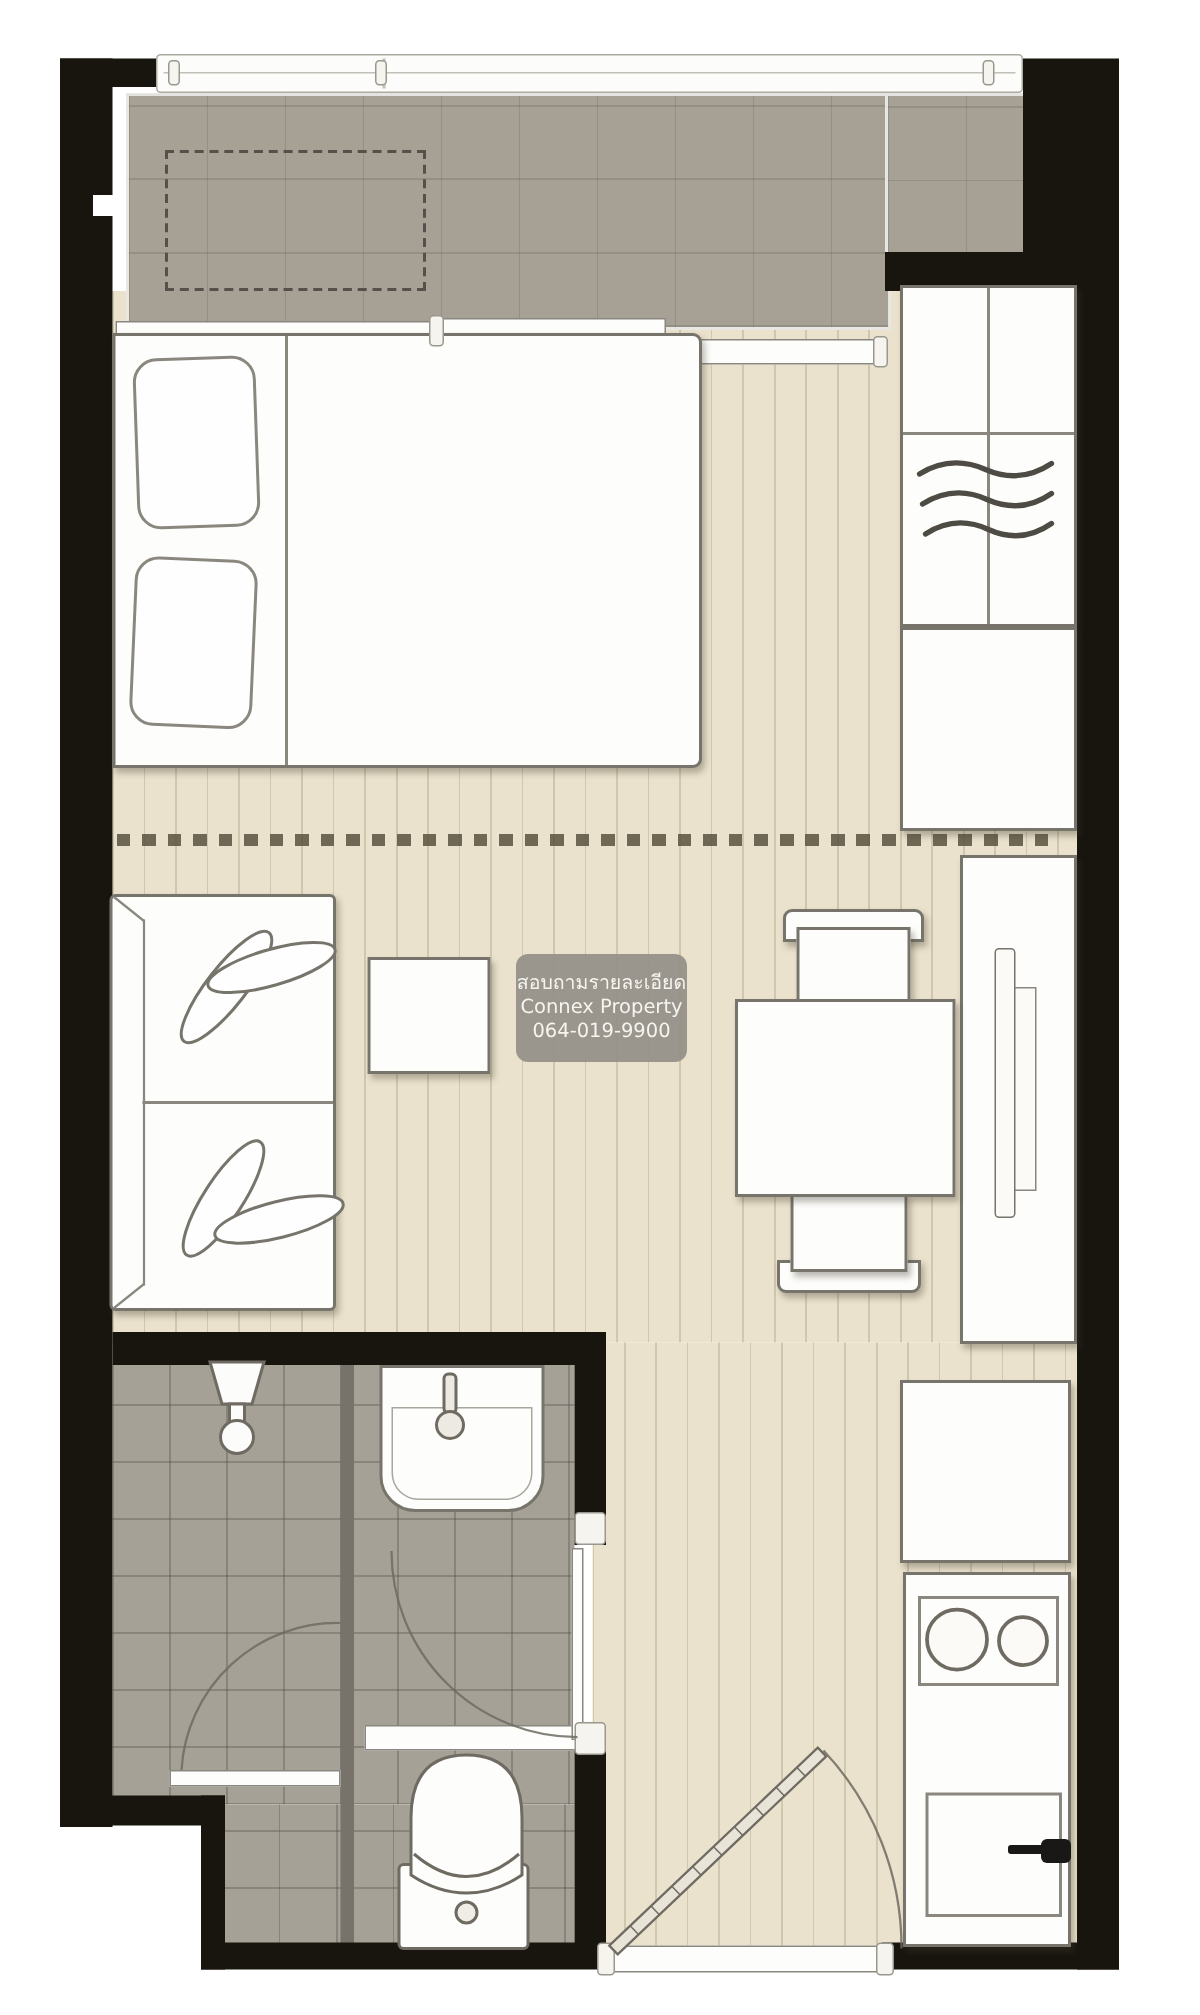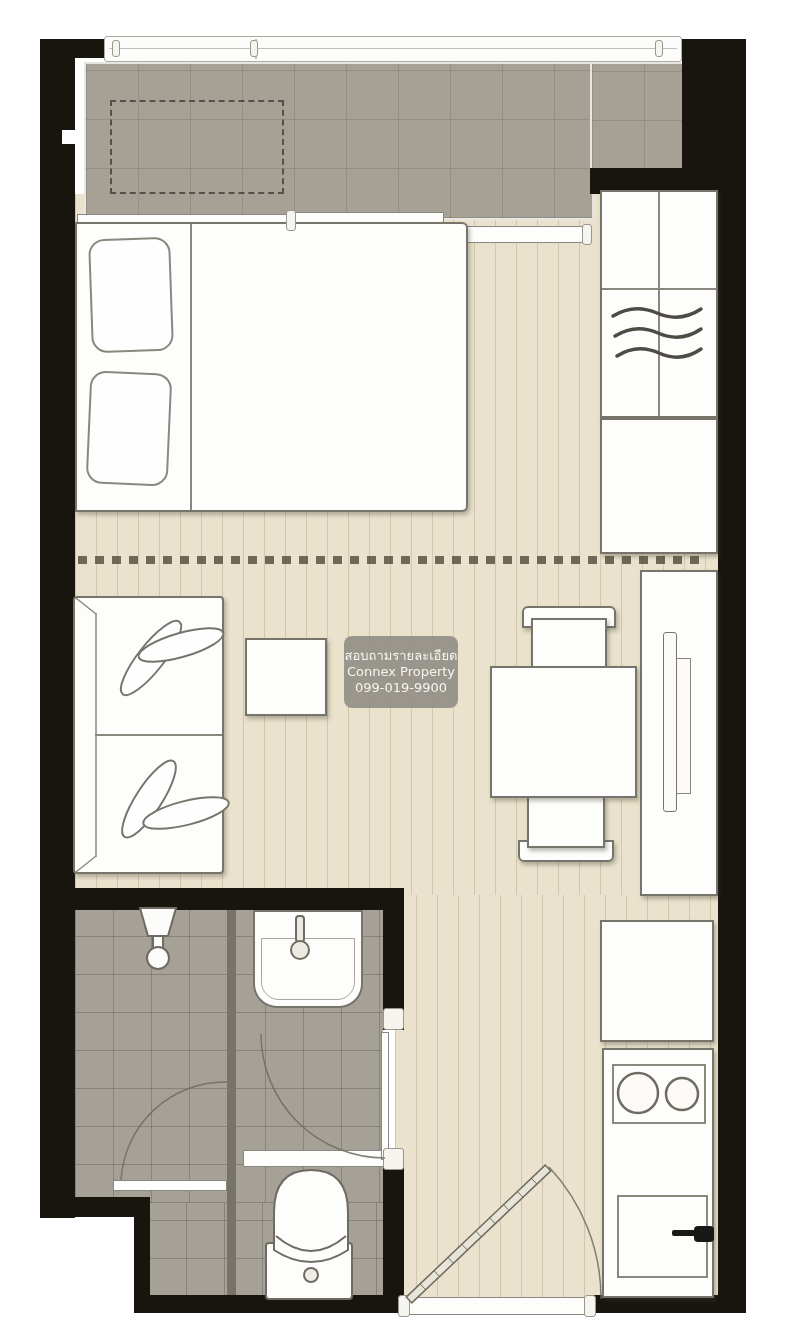--- a/index.html
+++ b/index.html
@@ -192,16 +192,16 @@
         <line x1="509.1" y1="1210.5" x2="503.5" y2="1204.7"></line>
         <line x1="523.0" y1="1197.3" x2="517.4" y2="1191.5"></line>
         <line x1="536.9" y1="1184.1" x2="531.3" y2="1178.3"></line>
       </g>
     </g>
   </svg>
 
   <div class="watermark">
     <div>สอบถามรายละเอียด</div>
     <div>Connex Property</div>
-    <div>099-019-9900</div>
+    <div>064-019-9900</div>
   </div>
 
 </div>
 
 </body></html>

